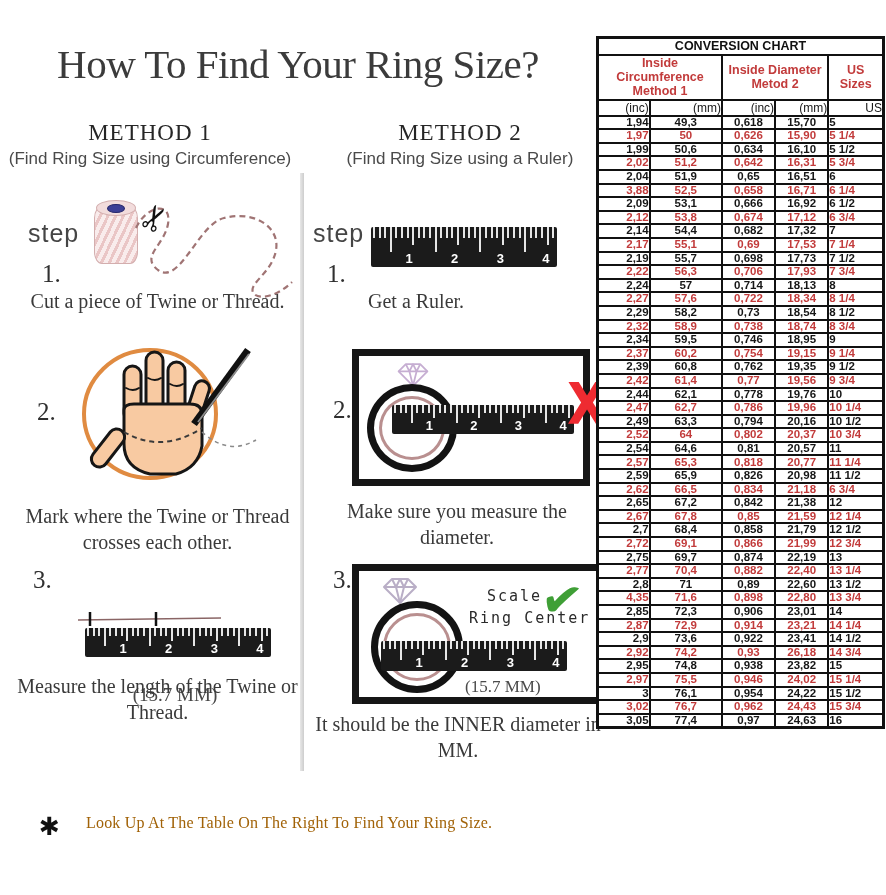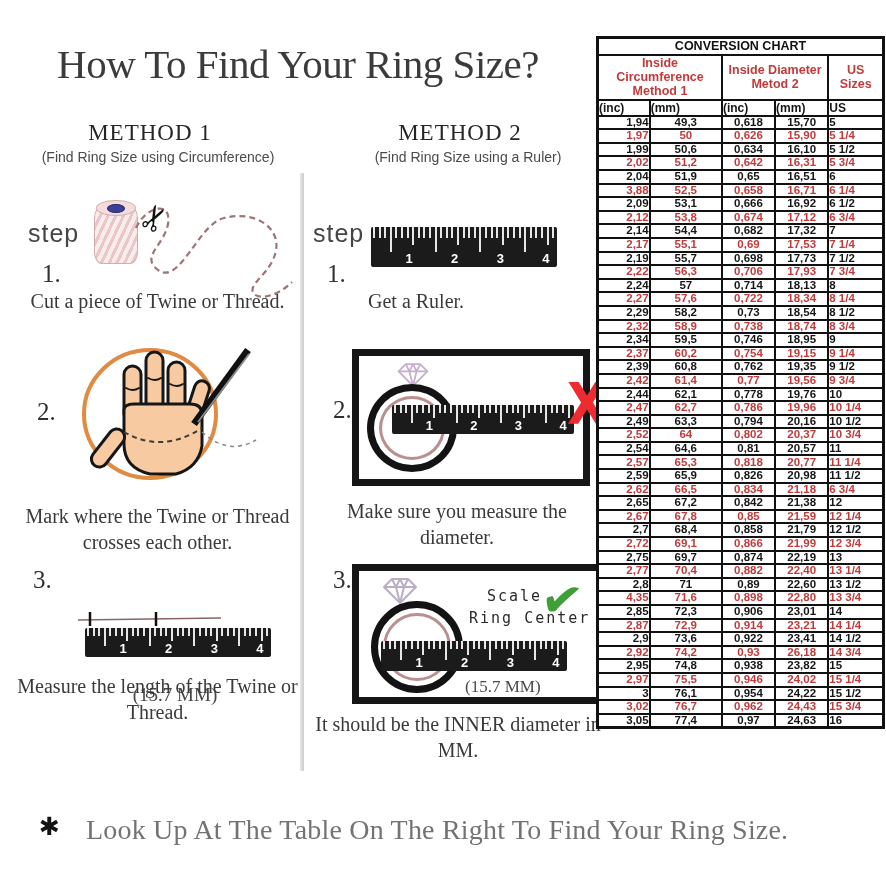--- a/index.html
+++ b/index.html
@@ -7,22 +7,22 @@
   .page {
     position:relative; width:886px; height:895px; background:#ffffff;
     overflow:hidden; font-family:"Liberation Serif", serif; color:#2e2e2e;
   }
   .abs { position:absolute; }
 
   
   .title { top:40px; left:0; width:596px; text-align:center;
     font-size:41px; color:#3b3b3b; letter-spacing:-0.5px; }
   .method-heading { top:120px; font-size:23px; letter-spacing:1px; color:#262626; text-align:center; }
-  .method-sub { top:149px; font-family:"Liberation Sans", sans-serif; font-size:14px;
-    color:#4a4a4a; text-align:center; white-space:nowrap;margin-left:8px; }
+  .method-sub { top:149px; font-family:"Liberation Sans", sans-serif; font-size:17px;
+    color:#4a4a4a; text-align:center; white-space:nowrap; }
   .divider { left:300px; top:173px; width:4px; height:598px;
     background:linear-gradient(90deg,#e8e8e8,#cdcdcd); }
 
   
   .step-label { font-family:"Liberation Sans", sans-serif; font-size:25px;
     color:#454545; letter-spacing:1px; }
   .step-num { font-size:25px; color:#303030; }
   .caption { font-size:20px; color:#3a3a3a; text-align:center; line-height:1.3; }
   .caption-left { font-size:20px; color:#3a3a3a; }
   .measure { font-size:19px; color:#474747; text-align:center; }
@@ -50,31 +50,31 @@
   .x-mark { position:absolute; font-family:"DejaVu Sans", sans-serif; font-weight:bold;
     font-size:52px; color:#ee2b31; transform:scaleY(1.1); line-height:1; }
   .check-mark { position:absolute; font-family:"DejaVu Sans", sans-serif;
     font-size:50px; color:#3f9f36; transform:rotate(8deg); line-height:1; }
   .scale-text { position:absolute; font-family:"DejaVu Sans Mono", monospace;
     font-size:15px; letter-spacing:2px; color:#2a2a2a; white-space:nowrap; }
   .frame-measure { position:absolute; font-size:17px; color:#4a4a4a; }
 
   
   .foot-marker { font-family:"DejaVu Sans", sans-serif; font-size:25px; color:#111; }
-  .footnote { font-size:28px; color:#737373; letter-spacing:0.2px; white-space:nowrap; }
+  .footnote { font-size:16px; color:#a16207; letter-spacing:0.2px; white-space:nowrap; }
 
   
   table.chart { position:absolute; left:596px; top:36px; width:289px;
     border-collapse:collapse; table-layout:fixed;
     font-family:"Liberation Sans", sans-serif; border:3px solid #111; background:#fff; }
   table.chart th, table.chart td { border:2px solid #111; padding:0; overflow:hidden; }
   .chart-title-cell { height:17px; font-size:12.5px; font-weight:bold; text-align:center; color:#111; }
   tr.hdr th { height:29px; font-size:12.5px; font-weight:bold; color:#c23b3b;
     text-align:center; line-height:1.15; }
-  tr.sub th { height:14px; font-size:12px; font-weight:bold; color:#161616; text-align:left; }
+  tr.sub th { height:14px; font-size:12px; font-weight:normal; color:#161616; text-align:right; }
   table.chart tbody td { height:13.6px; font-size:11.5px; font-weight:bold;
     color:#161616; line-height:1; }
   table.chart tbody tr.alt-red td { color:#c23b3b; }
   td.c0 { text-align:right; padding-right:4px; }
   td.c1, td.c2, td.c3 { text-align:center; }
   td.c4 { text-align:left; padding-left:7px; }
 </style>
 </head>
 <body>
 

